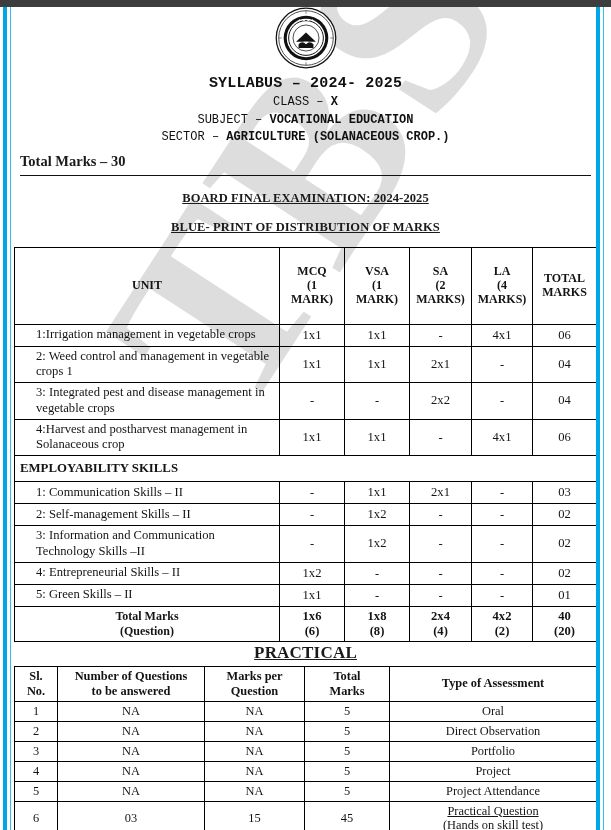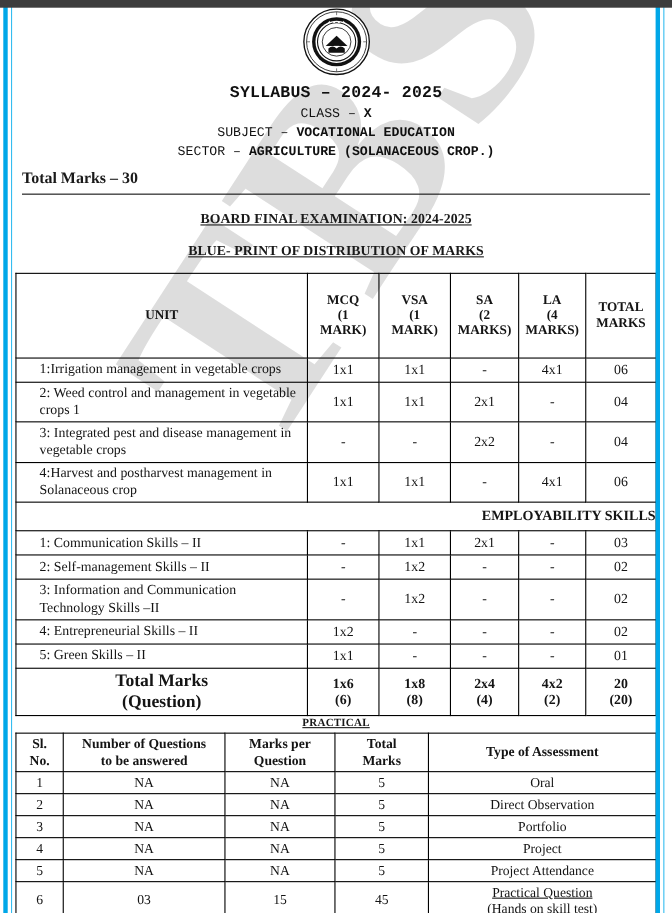--- a/index.html
+++ b/index.html
@@ -123,21 +123,21 @@
     font-size: 12.5px;
     text-decoration: underline;
     margin-top: 15px;
     letter-spacing: .1px;
   }
   .sub-hdr.second { margin-top: 14px; }
 
   .practical-hdr {
     text-align: center;
     font-weight: bold;
-    font-size: 10px;
+    font-size: 17px;
     text-decoration: underline;
     margin: 1px 0 3px 0;
     letter-spacing: .2px;
   }
 
   
   table {
     border-collapse: collapse;
     table-layout: fixed;
     background: transparent;
@@ -166,30 +166,30 @@
     text-align: left;
     padding-left: 21px;
     line-height: 1.25;
     font-size: 12.6px;
   }
   #blueprint-table .num {
     text-align: center;
     font-size: 12.6px;
   }
   #blueprint-table .section-cell {
-    text-align: right;
+    text-align: left;
     padding: 4px 0 4px 5px;
     font-weight: bold;
     font-size: 12.8px;
   }
   #blueprint-table .total-label {
     text-align: center;
     font-weight: bold;
     line-height: 1.2;
-    font-size: 16px;
+    font-size: 12px;
     margin-top: 14px;
   }
   #blueprint-table .total-num {
     text-align: center;
     font-weight: bold;
     line-height: 1.2;
     font-size: 12.6px;
   }
 
   #practical-table {
@@ -394,21 +394,21 @@
           </td>
           <td class="total-num">
             <span>2x4</span><br>
             <span>(4)</span>
           </td>
           <td class="total-num">
             <span>4x2</span><br>
             <span>(2)</span>
           </td>
           <td class="total-num">
-            <span>20</span><br>
+            <span>40</span><br>
             <span>(20)</span>
           </td>
         </tr>
       </tbody>
     </table>
 
     <div class="practical-hdr">PRACTICAL</div>
 
     <table id="practical-table">
       <colgroup>

